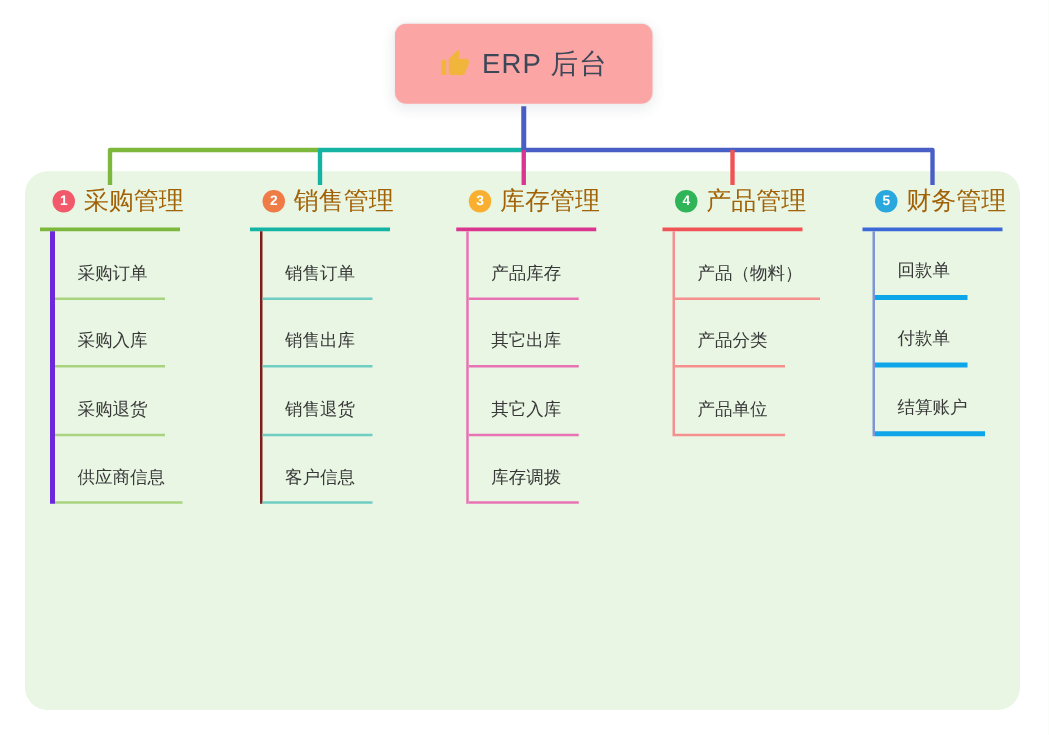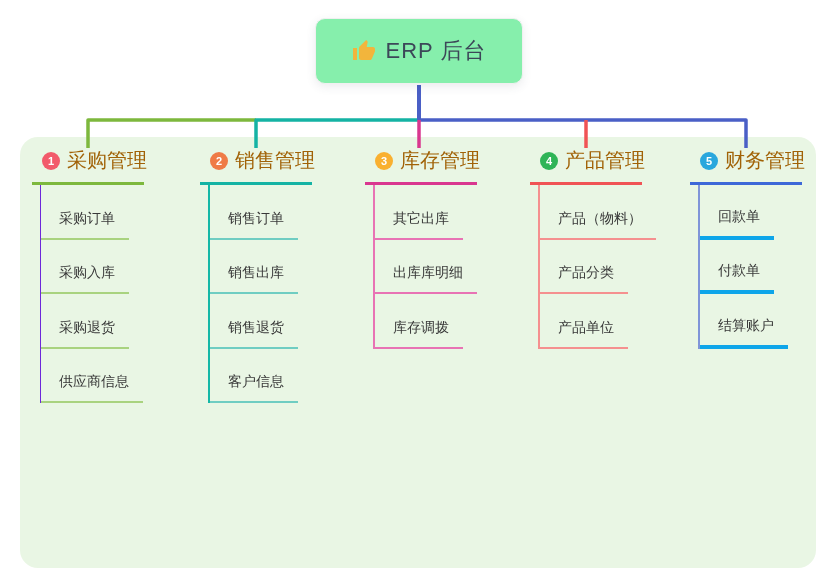--- a/index.html
+++ b/index.html
@@ -24,21 +24,21 @@
   .connectors {
     position:absolute; left:0; top:0;
     pointer-events:none;
   }
 
   
   .root-node {
     position:absolute;
     left:315px; top:18px;
     width:208px; height:66px;
-    background:#86efac;
+    background:#fca5a5;
     border:1px solid #f0f0f0;
     border-radius:10px;
     box-shadow:0 3px 10px rgba(60,70,90,0.10);
     display:flex; align-items:center; justify-content:center;
     gap:10px;
     z-index:3;
   }
   .root-node .root-label {
     font-size:22px;
     color:#3c4758;
@@ -88,22 +88,22 @@
   .b3 .branch-title { border-bottom:3px solid #d9378f; }
   .b4 .branch-title { border-bottom:3px solid #f05355; }
   .b5 .branch-title { border-bottom:3px solid #3d68d8; }
 
   .b1 .badge { background:#f25a6b; }
   .b2 .badge { background:#ef7b46; }
   .b3 .badge { background:#f9b030; }
   .b4 .badge { background:#2fb457; }
   .b5 .badge { background:#2aa7dd; }
 
-  .b1 .branch-items { border-left:1px solid #6d28d9; }
-  .b2 .branch-items { border-left:2px solid #14b8a6; }
+  .b1 .branch-items { border-left:4px solid #6d28d9; }
+  .b2 .branch-items { border-left:2px solid #7f1d1d; }
   .b3 .branch-items { border-left:2px solid #e873b4; }
   .b4 .branch-items { border-left:2px solid #f5908f; }
   .b5 .branch-items { border-left:2px solid #8095d8; }
 
   .b1 .item { border-bottom:2px solid #a9d37f; }
   .b2 .item { border-bottom:2px solid #6fcdc2; }
   .b3 .item { border-bottom:2px solid #e873b4; }
   .b4 .item { border-bottom:2px solid #f5908f; }
   .b5 .item { border-bottom:4px solid #0ea5e9; }
 </style>
@@ -155,22 +155,23 @@
     <div class="item">客户信息</div>
   </div>
 </div>
 
 <div class="branch b3">
   <div class="branch-title">
     <span class="badge">3</span>
     <span class="title-text">库存管理</span>
   </div>
   <div class="branch-items">
+    <div class="item">产品库存</div>
     <div class="item">其它出库</div>
-    <div class="item">出库库明细</div>
+    <div class="item">其它入库</div>
     <div class="item">库存调拨</div>
   </div>
 </div>
 
 <div class="branch b4">
   <div class="branch-title">
     <span class="badge">4</span>
     <span class="title-text">产品管理</span>
   </div>
   <div class="branch-items">

